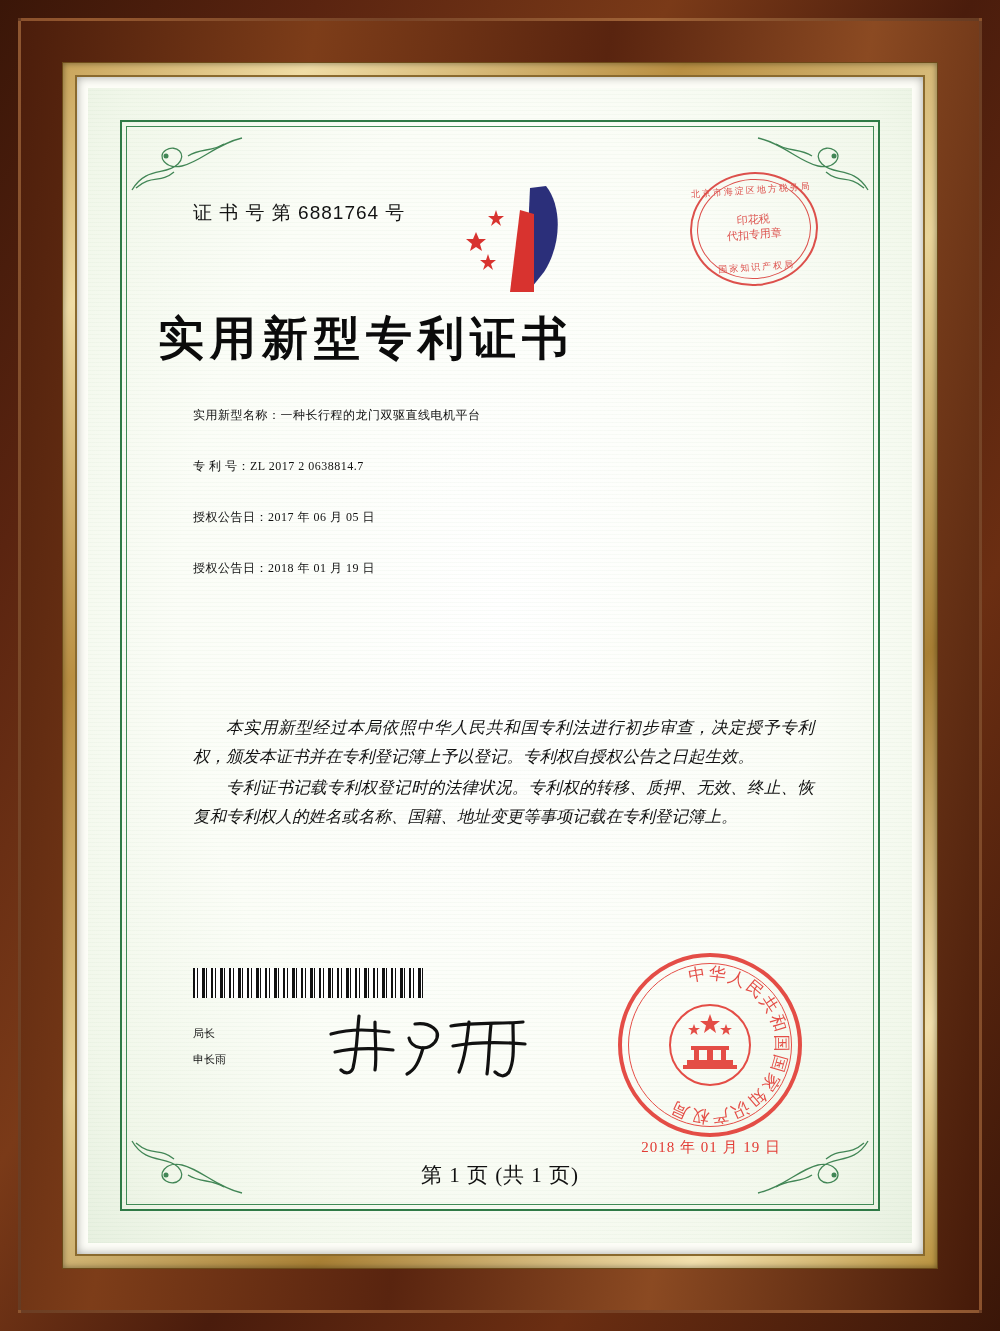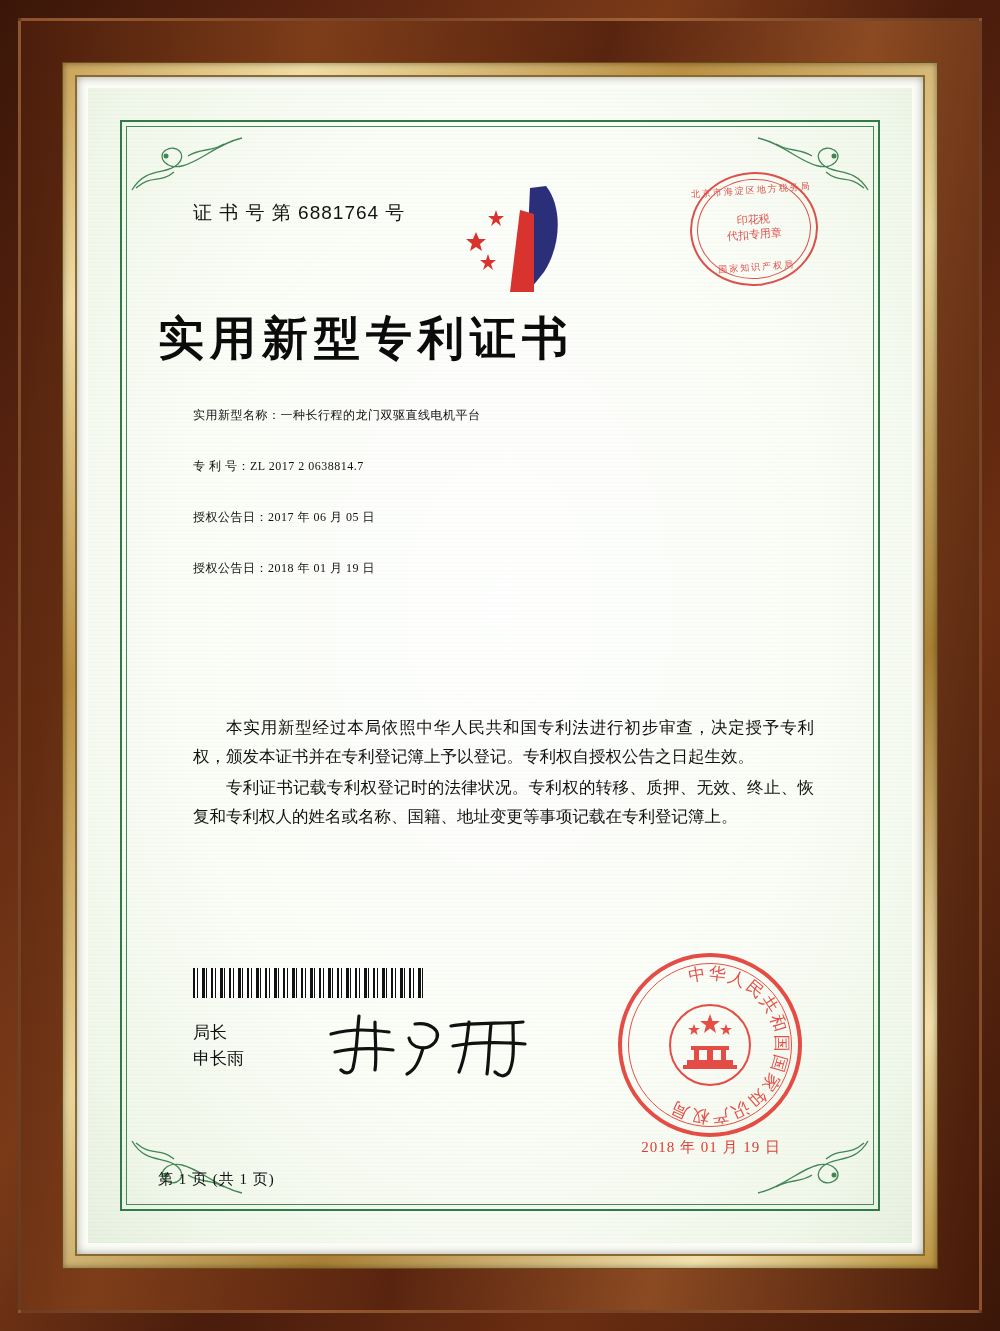--- a/index.html
+++ b/index.html
@@ -105,32 +105,32 @@
   }
   .fields{position:absolute;left:35px;right:20px;top:245px;}
   .field{
     font-size:12px;color:#111;margin-bottom:27px;line-height:24px;
     letter-spacing:.5px;
   }
   .field .lbl{display:inline;}
   .field .val{display:inline;}
   .body-text{
     position:absolute;left:35px;right:28px;top:555px;
-    font-size:16.5px;line-height:29px;color:#111;text-align:justify;
+    font-size:16.5px;line-height:29px;color:#111;text-align:justify;font-style:italic;
   }
   .body-text p{margin:0 0 2px 0;text-indent:2em;}
   
   .barcode{
     position:absolute;left:35px;top:810px;width:230px;height:30px;
     background-image:repeating-linear-gradient(90deg,
       #111 0 2px, #fff 2px 4px, #111 4px 5px, #fff 5px 9px,
       #111 9px 12px, #fff 12px 13px, #111 13px 14px, #fff 14px 18px);
   }
   .signature-block{position:absolute;left:35px;top:862px;}
-  .sig-label{font-size:17px;line-height:26px;color:#111;}
+  .sig-label{font-size:11px;line-height:26px;color:#111;}
   .sig-hand{
     position:absolute;left:130px;top:-12px;width:230px;height:72px;
   }
   .sig-hand svg{width:100%;height:100%;}
   
   .stamp-nat{
     position:absolute;right:40px;top:795px;width:176px;height:176px;
     border:4px solid #e23b34;border-radius:50%;
     color:#e23b34;opacity:.9;
   }
@@ -145,22 +145,22 @@
   .stamp-nat .emblem{
     position:absolute;left:50%;top:50%;transform:translate(-50%,-50%);
     width:86px;height:86px;
   }
   .stamp-nat .emblem svg{width:100%;height:100%;}
   .stamp-date{
     position:absolute;right:46px;top:980px;width:170px;text-align:center;
     font-size:15px;color:#e23b34;letter-spacing:1px;
   }
   .page-no{
-    position:absolute;left:0;right:0;bottom:-6px;text-align:left;
-    font-size:15px;color:#111;letter-spacing:1px;
+    position:absolute;left:0;right:0;bottom:-6px;text-align:center;
+    font-size:21px;color:#111;letter-spacing:1px;
   }
 </style>
 </head>
 <body>
 
 <div class="frame-outer">
   <div class="frame-bevel"></div>
   <div class="frame-gold"></div>
   <div class="frame-inner-shadow"></div>
 

